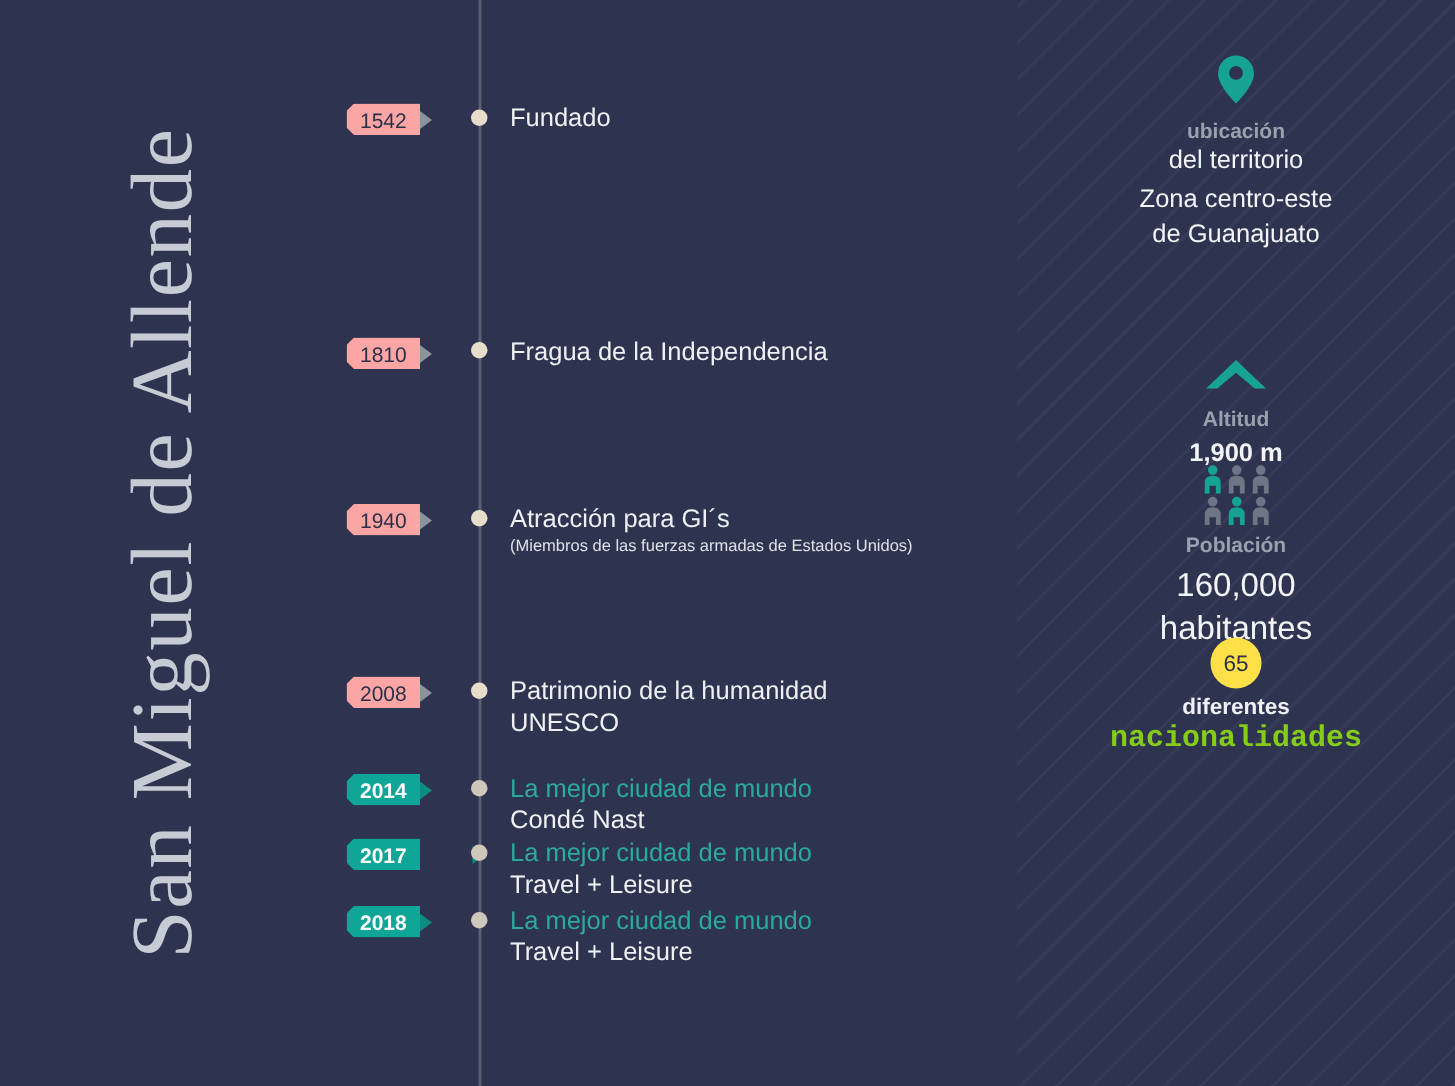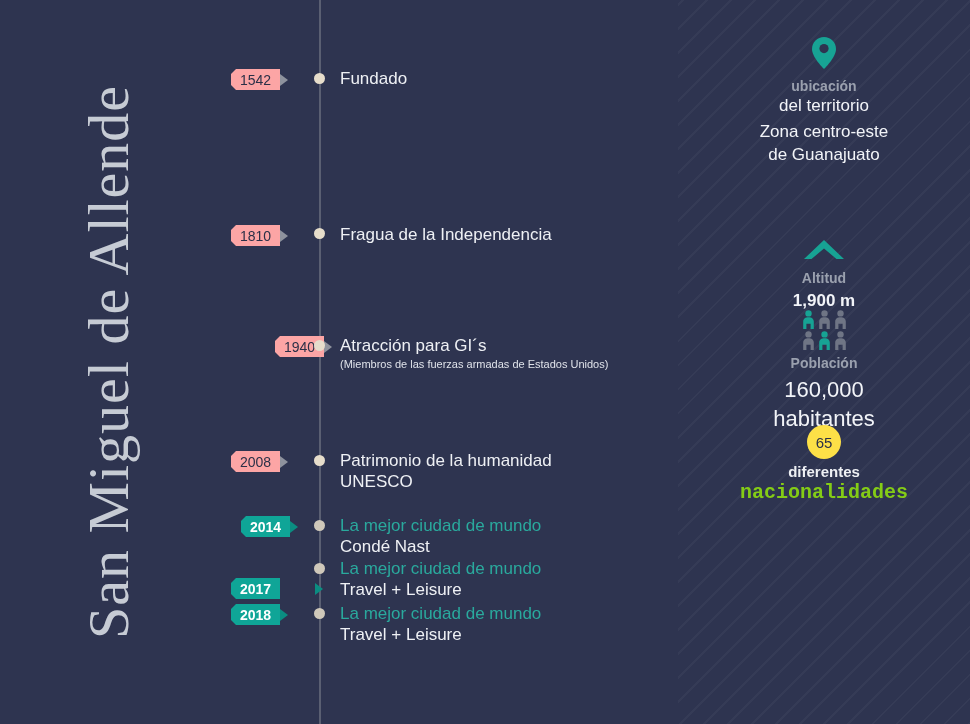--- a/index.html
+++ b/index.html
@@ -180,21 +180,21 @@
       <div class="badge-body">1810</div>
       <div class="badge-tip"></div>
     </div>
     <div class="tl-dot" style="left:314px; top:228px;"></div>
     <div class="tl-text" style="left:340px; top:224px;">
       <div class="tl-head">Fragua de la Independencia</div>
     </div>
   </div>
 
   <div class="tl-item">
-    <div class="badge gray" style="left:231px; top:336px;margin-left:44px;">
+    <div class="badge gray" style="left:231px; top:336px;">
       <div class="badge-body">1940</div>
       <div class="badge-tip"></div>
     </div>
     <div class="tl-dot" style="left:314px; top:340px;"></div>
     <div class="tl-text" style="left:340px; top:335px;">
       <div class="tl-head">Atracción para GI´s</div>
       <div class="tl-note">(Miembros de las fuerzas armadas de Estados Unidos)</div>
     </div>
   </div>
 
@@ -204,33 +204,33 @@
       <div class="badge-tip"></div>
     </div>
     <div class="tl-dot" style="left:314px; top:455px;"></div>
     <div class="tl-text" style="left:340px; top:450px;">
       <div class="tl-head">Patrimonio de la humanidad</div>
       <div class="tl-sub">UNESCO</div>
     </div>
   </div>
 
   <div class="tl-item">
-    <div class="badge teal" style="left:241px; top:516px;">
+    <div class="badge teal" style="left:231px; top:516px;">
       <div class="badge-body">2014</div>
       <div class="badge-tip"></div>
     </div>
     <div class="tl-dot dim" style="left:314px; top:520px;"></div>
     <div class="tl-text" style="left:340px; top:515px;">
       <div class="tl-head accent">La mejor ciudad de mundo</div>
       <div class="tl-sub">Condé Nast</div>
     </div>
   </div>
 
   <div class="tl-item">
-    <div class="badge teal" style="left:231px; top:578px;gap:35px;">
+    <div class="badge teal" style="left:231px; top:559px;gap:35px;">
       <div class="badge-body">2017</div>
       <div class="badge-tip"></div>
     </div>
     <div class="tl-dot dim" style="left:314px; top:563px;"></div>
     <div class="tl-text" style="left:340px; top:558px;">
       <div class="tl-head accent">La mejor ciudad de mundo</div>
       <div class="tl-sub">Travel + Leisure</div>
     </div>
   </div>
 

